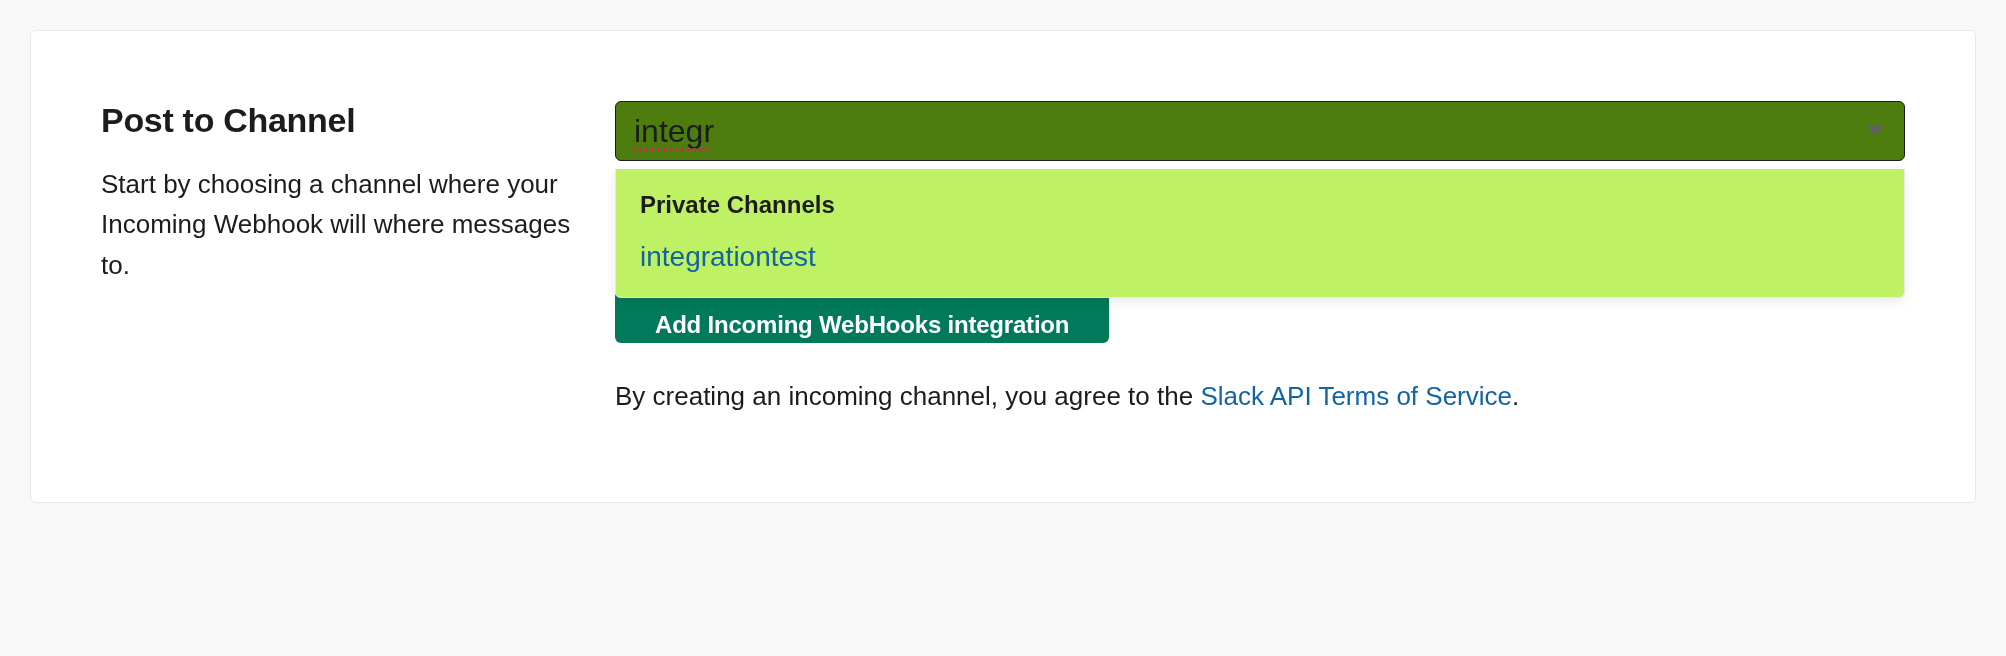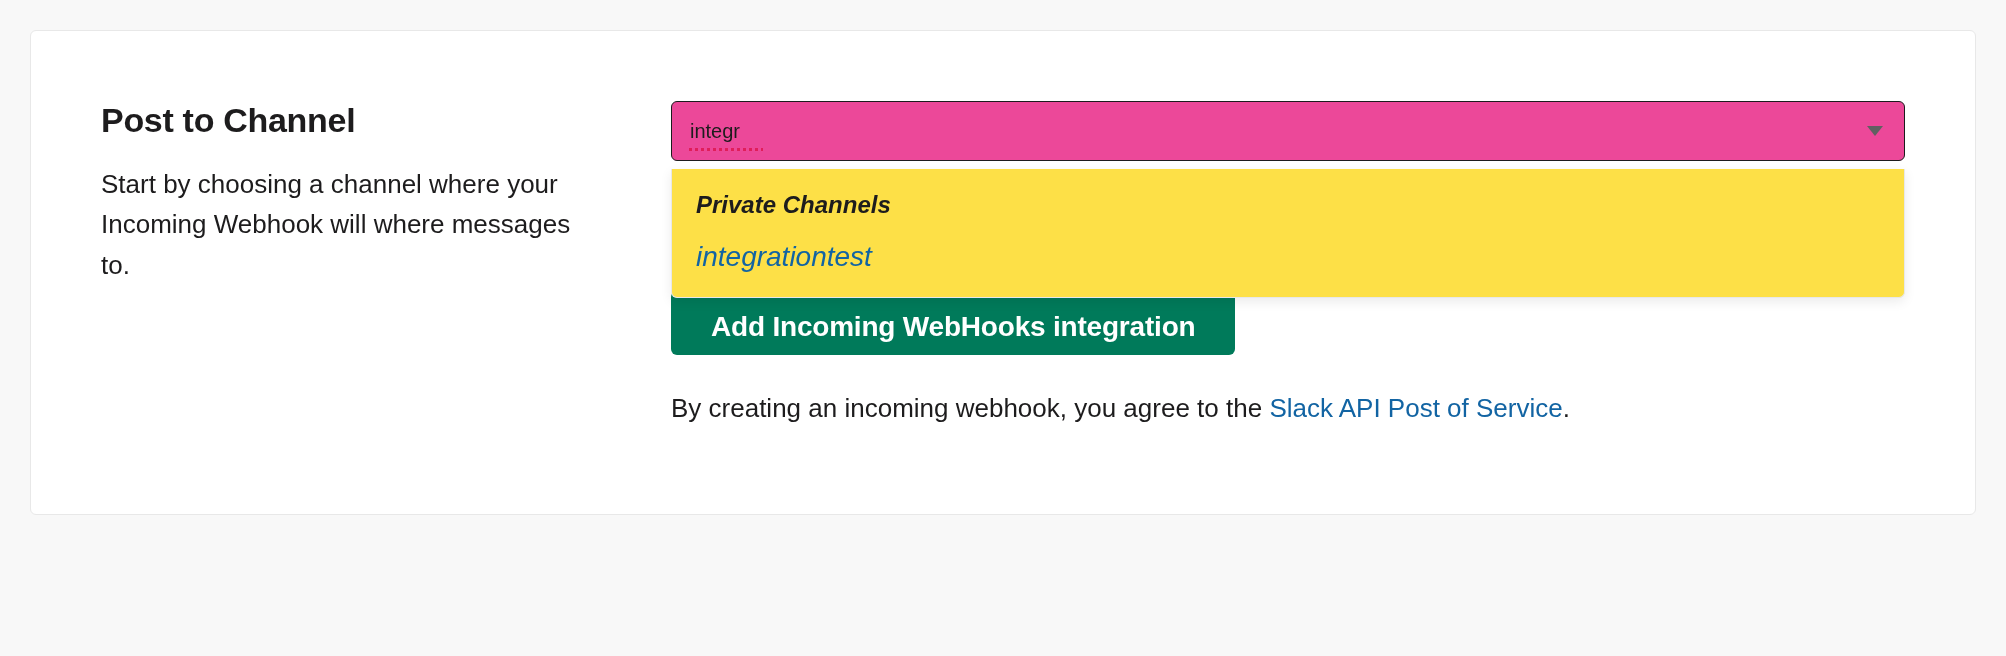--- a/index.html
+++ b/index.html
@@ -15,21 +15,21 @@
     }
     .card {
       background: #ffffff;
       border: 1px solid #e8e8e8;
       border-radius: 6px;
       padding: 70px 70px 90px 70px;
       position: relative;
     }
     .row {
       display: flex;
-      gap: 100px;
+      gap: 44px;
       align-items: flex-start;
     }
     .left-col {
       flex: 0 0 470px;
     }
     .right-col {
       flex: 1;
       position: relative;
     }
     .section-title {
@@ -48,25 +48,25 @@
     .select-wrap {
       position: relative;
       z-index: 5;
     }
     .select-input {
       width: 100%;
       height: 60px;
       border: 1px solid #1d1c1d;
       border-radius: 6px;
       padding: 0 50px 0 18px;
-      font-size: 20px;
+      font-size: 32px;
       font-family: inherit;
       color: #1d1c1d;
       outline: none;
-      background: #ec4899;
+      background: #4d7c0f;
     }
     .spellcheck-underline {
       position: absolute;
       left: 18px;
       bottom: 10px;
       width: 74px;
       height: 3px;
       background-image: repeating-linear-gradient(90deg, #e01e5a 0 3px, transparent 3px 6px);
       pointer-events: none;
     }
@@ -75,50 +75,49 @@
       right: 22px;
       top: 50%;
       transform: translateY(-50%);
       pointer-events: none;
     }
     .dropdown {
       position: absolute;
       top: 68px;
       left: 0;
       right: 0;
-      background: #fde047;
+      background: #bef264;
       border: 1px solid #e8e8e8;
       border-top: none;
       border-bottom-left-radius: 6px;
       border-bottom-right-radius: 6px;
       box-shadow: 0 4px 12px rgba(0,0,0,0.08);
       z-index: 10;
       padding-bottom: 14px;
-      font-style: italic;
     }
     .dropdown-group-label {
       font-size: 24px;
       font-weight: 700;
       color: #1d1c1d;
       padding: 22px 24px 10px 24px;
     }
     .dropdown-option {
       font-size: 28px;
       color: #1264a3;
       padding: 12px 24px 10px 24px;
       cursor: pointer;
     }
     .add-button {
       margin-top: 130px;
       background: #007a5a;
       color: #ffffff;
       border: none;
       border-radius: 6px;
-      padding: 20px 40px 12px 40px;
-      font-size: 28px;
+      padding: 20px 40px 4px 40px;
+      font-size: 24px;
       font-weight: 800;
       cursor: pointer;
       letter-spacing: -0.2px;
     }
     .terms-line {
       margin-top: 38px;
       font-size: 26px;
       color: #1d1c1d;
     }
     .terms-link {
@@ -150,20 +149,20 @@
 
         <div class="dropdown">
           <div class="dropdown-group-label">Private Channels</div>
           <div class="dropdown-option">integrationtest</div>
         </div>
       </div>
 
       <button class="add-button">Add Incoming WebHooks integration</button>
 
       <p class="terms-line">
-        <span>By creating an incoming webhook, you agree to the </span>
-        <a href="#" class="terms-link">Slack API Post of Service</a><span>.</span>
+        <span>By creating an incoming channel, you agree to the </span>
+        <a href="#" class="terms-link">Slack API Terms of Service</a><span>.</span>
       </p>
 
     </div>
 
   </div>
 </div>
 
 </body></html>

